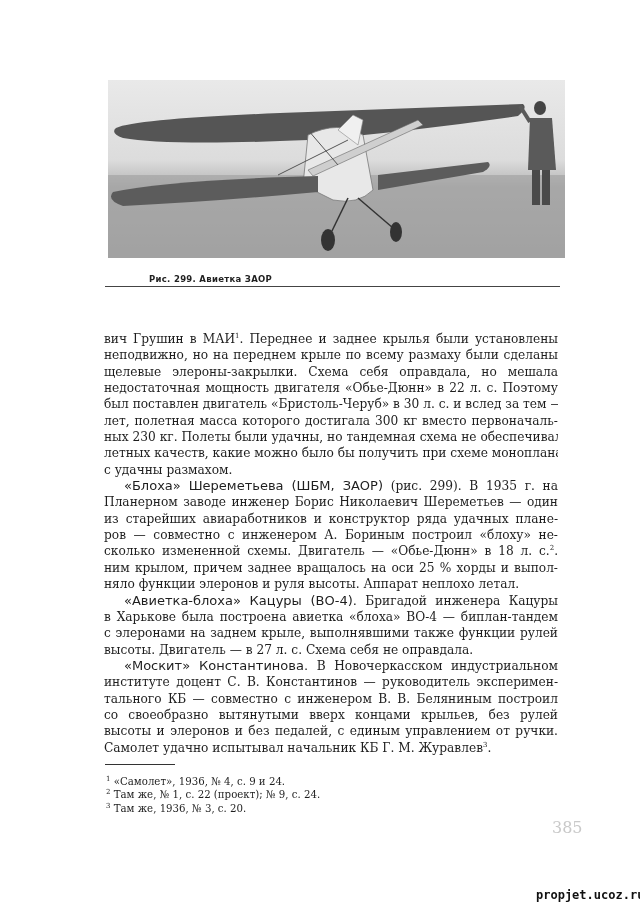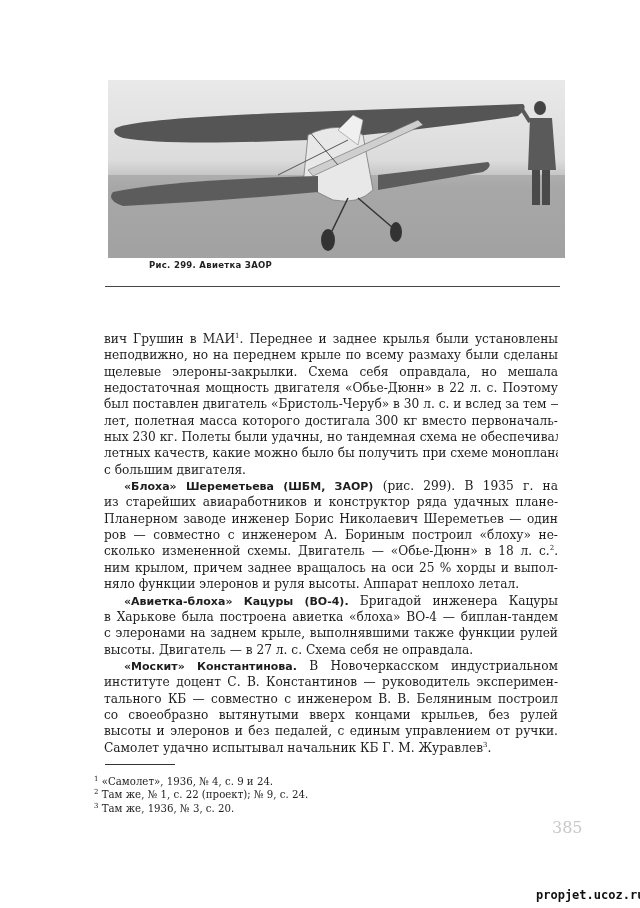--- a/index.html
+++ b/index.html
@@ -1,28 +1,28 @@
 <!DOCTYPE html>
 <html><head>
 <meta charset="utf-8">
 <style>
   html, body { margin: 0; padding: 0; background: #ffffff; }
   body { width: 640px; height: 908px; position: relative; overflow: hidden; font-family: "DejaVu Serif", serif; color: #1e1e1e; }
   .photo { position: absolute; left: 108px; top: 80px; width: 457px; height: 178px; background: linear-gradient(#e9e9e9 0%, #dcdcdc 45%, #b5b5b5 60%, #a7a7a7 100%); overflow: hidden; }
   .photo svg { position: absolute; left: 0; top: 0; }
-  .caption { position: absolute; left: 105px; top: 260px; font-family: "DejaVu Sans", sans-serif; font-weight: bold; font-size: 8.5px; letter-spacing: 0.3px; color: #222; padding-left: 44px; }
+  .caption { position: absolute; left: 105px; top: 274px; font-family: "DejaVu Sans", sans-serif; font-weight: bold; font-size: 8.5px; letter-spacing: 0.3px; color: #222; padding-left: 44px; }
   .caption-rule { position: absolute; left: 105px; top: 286px; width: 455px; height: 1px; background: #444; }
   .body-text { position: absolute; left: 104px; top: 303px; width: 454px; font-size: 12.2px; line-height: 16.35px; margin-top: 28px; }
   .line { display: block; white-space: nowrap; text-align: justify; text-align-last: justify; height: 16.35px; overflow: hidden; }
   .line.last { text-align-last: left; }
   .line.indent { padding-left: 20px; }
-  .b { font-weight: bold; font-family: "DejaVu Sans", sans-serif; font-size: 11px; }
+  .b { font-weight: normal; font-family: "DejaVu Sans", sans-serif; font-size: 13px; }
   sup { font-size: 7px; line-height: 0; }
   .fn-rule { position: absolute; left: 105px; top: 764px; width: 70px; height: 1px; background: #333; }
-  .footnotes { position: absolute; left: 94px; top: 775px; font-size: 10.2px; line-height: 13.3px; }
+  .footnotes { position: absolute; left: 106px; top: 775px; font-size: 10.2px; line-height: 13.3px; }
   .footnotes .fn { white-space: nowrap; }
   .page-num { position: absolute; left: 552px; top: 818px; font-size: 16px; color: #c9c9c9; }
   .watermark { position: absolute; left: 536px; top: 888px; font-family: "DejaVu Sans Mono", monospace; font-weight: bold; font-size: 12px; color: #111; text-shadow: 0 0 1px #fff; }
 </style>
 </head>
 <body>
 
 <div class="photo">
   <svg width="457" height="178" viewBox="0 0 457 178">
 
@@ -60,24 +60,24 @@
 
 <div class="body-text">
   <span class="line"><span>вич Грушин в МАИ</span><sup>1</sup><span>. Переднее и заднее крылья были установлены</span></span>
   <span class="line">неподвижно, но на переднем крыле по всему размаху были сделаны</span>
   <span class="line">щелевые элероны-закрылки. Схема себя оправдала, но мешала</span>
   <span class="line">недостаточная мощность двигателя «Обье-Дюнн» в 22 л. с. Поэтому</span>
   <span class="line">был поставлен двигатель «Бристоль-Черуб» в 30 л. с. и вслед за тем —</span>
   <span class="line">лет, полетная масса которого достигала 300 кг вместо первоначаль-</span>
   <span class="line">ных 230 кг. Полеты были удачны, но тандемная схема не обеспечивала</span>
   <span class="line">летных качеств, какие можно было бы получить при схеме моноплана</span>
-  <span class="line last">с большим двигателя.</span>
+  <span class="line last">с удачны размахом.</span>
   <span class="line indent"><span class="b">«Блоха» Шереметьева (ШБМ, ЗАОР)</span><span> (рис. 299). В 1935 г. на</span></span>
+  <span class="line">Планерном заводе инженер Борис Николаевич Шереметьев — один</span>
   <span class="line">из старейших авиаработников и конструктор ряда удачных плане-</span>
-  <span class="line">Планерном заводе инженер Борис Николаевич Шереметьев — один</span>
   <span class="line">ров — совместно с инженером А. Бориным построил «блоху» не-</span>
   <span class="line"><span>сколько измененной схемы. Двигатель — «Обье-Дюнн» в 18 л. с.</span><sup>2</sup><span>.</span></span>
   <span class="line">ним крылом, причем заднее вращалось на оси 25 % хорды и выпол-</span>
   <span class="line last">няло функции элеронов и руля высоты. Аппарат неплохо летал.</span>
   <span class="line indent"><span class="b">«Авиетка-блоха» Кацуры (ВО-4).</span><span> Бригадой инженера Кацуры</span></span>
   <span class="line">в Харькове была построена авиетка «блоха» ВО-4 — биплан-тандем</span>
   <span class="line">с элеронами на заднем крыле, выполнявшими также функции рулей</span>
   <span class="line last">высоты. Двигатель — в 27 л. с. Схема себя не оправдала.</span>
   <span class="line indent"><span class="b">«Москит» Константинова.</span><span> В Новочеркасском индустриальном</span></span>
   <span class="line">институте доцент С. В. Константинов — руководитель эксперимен-</span>

